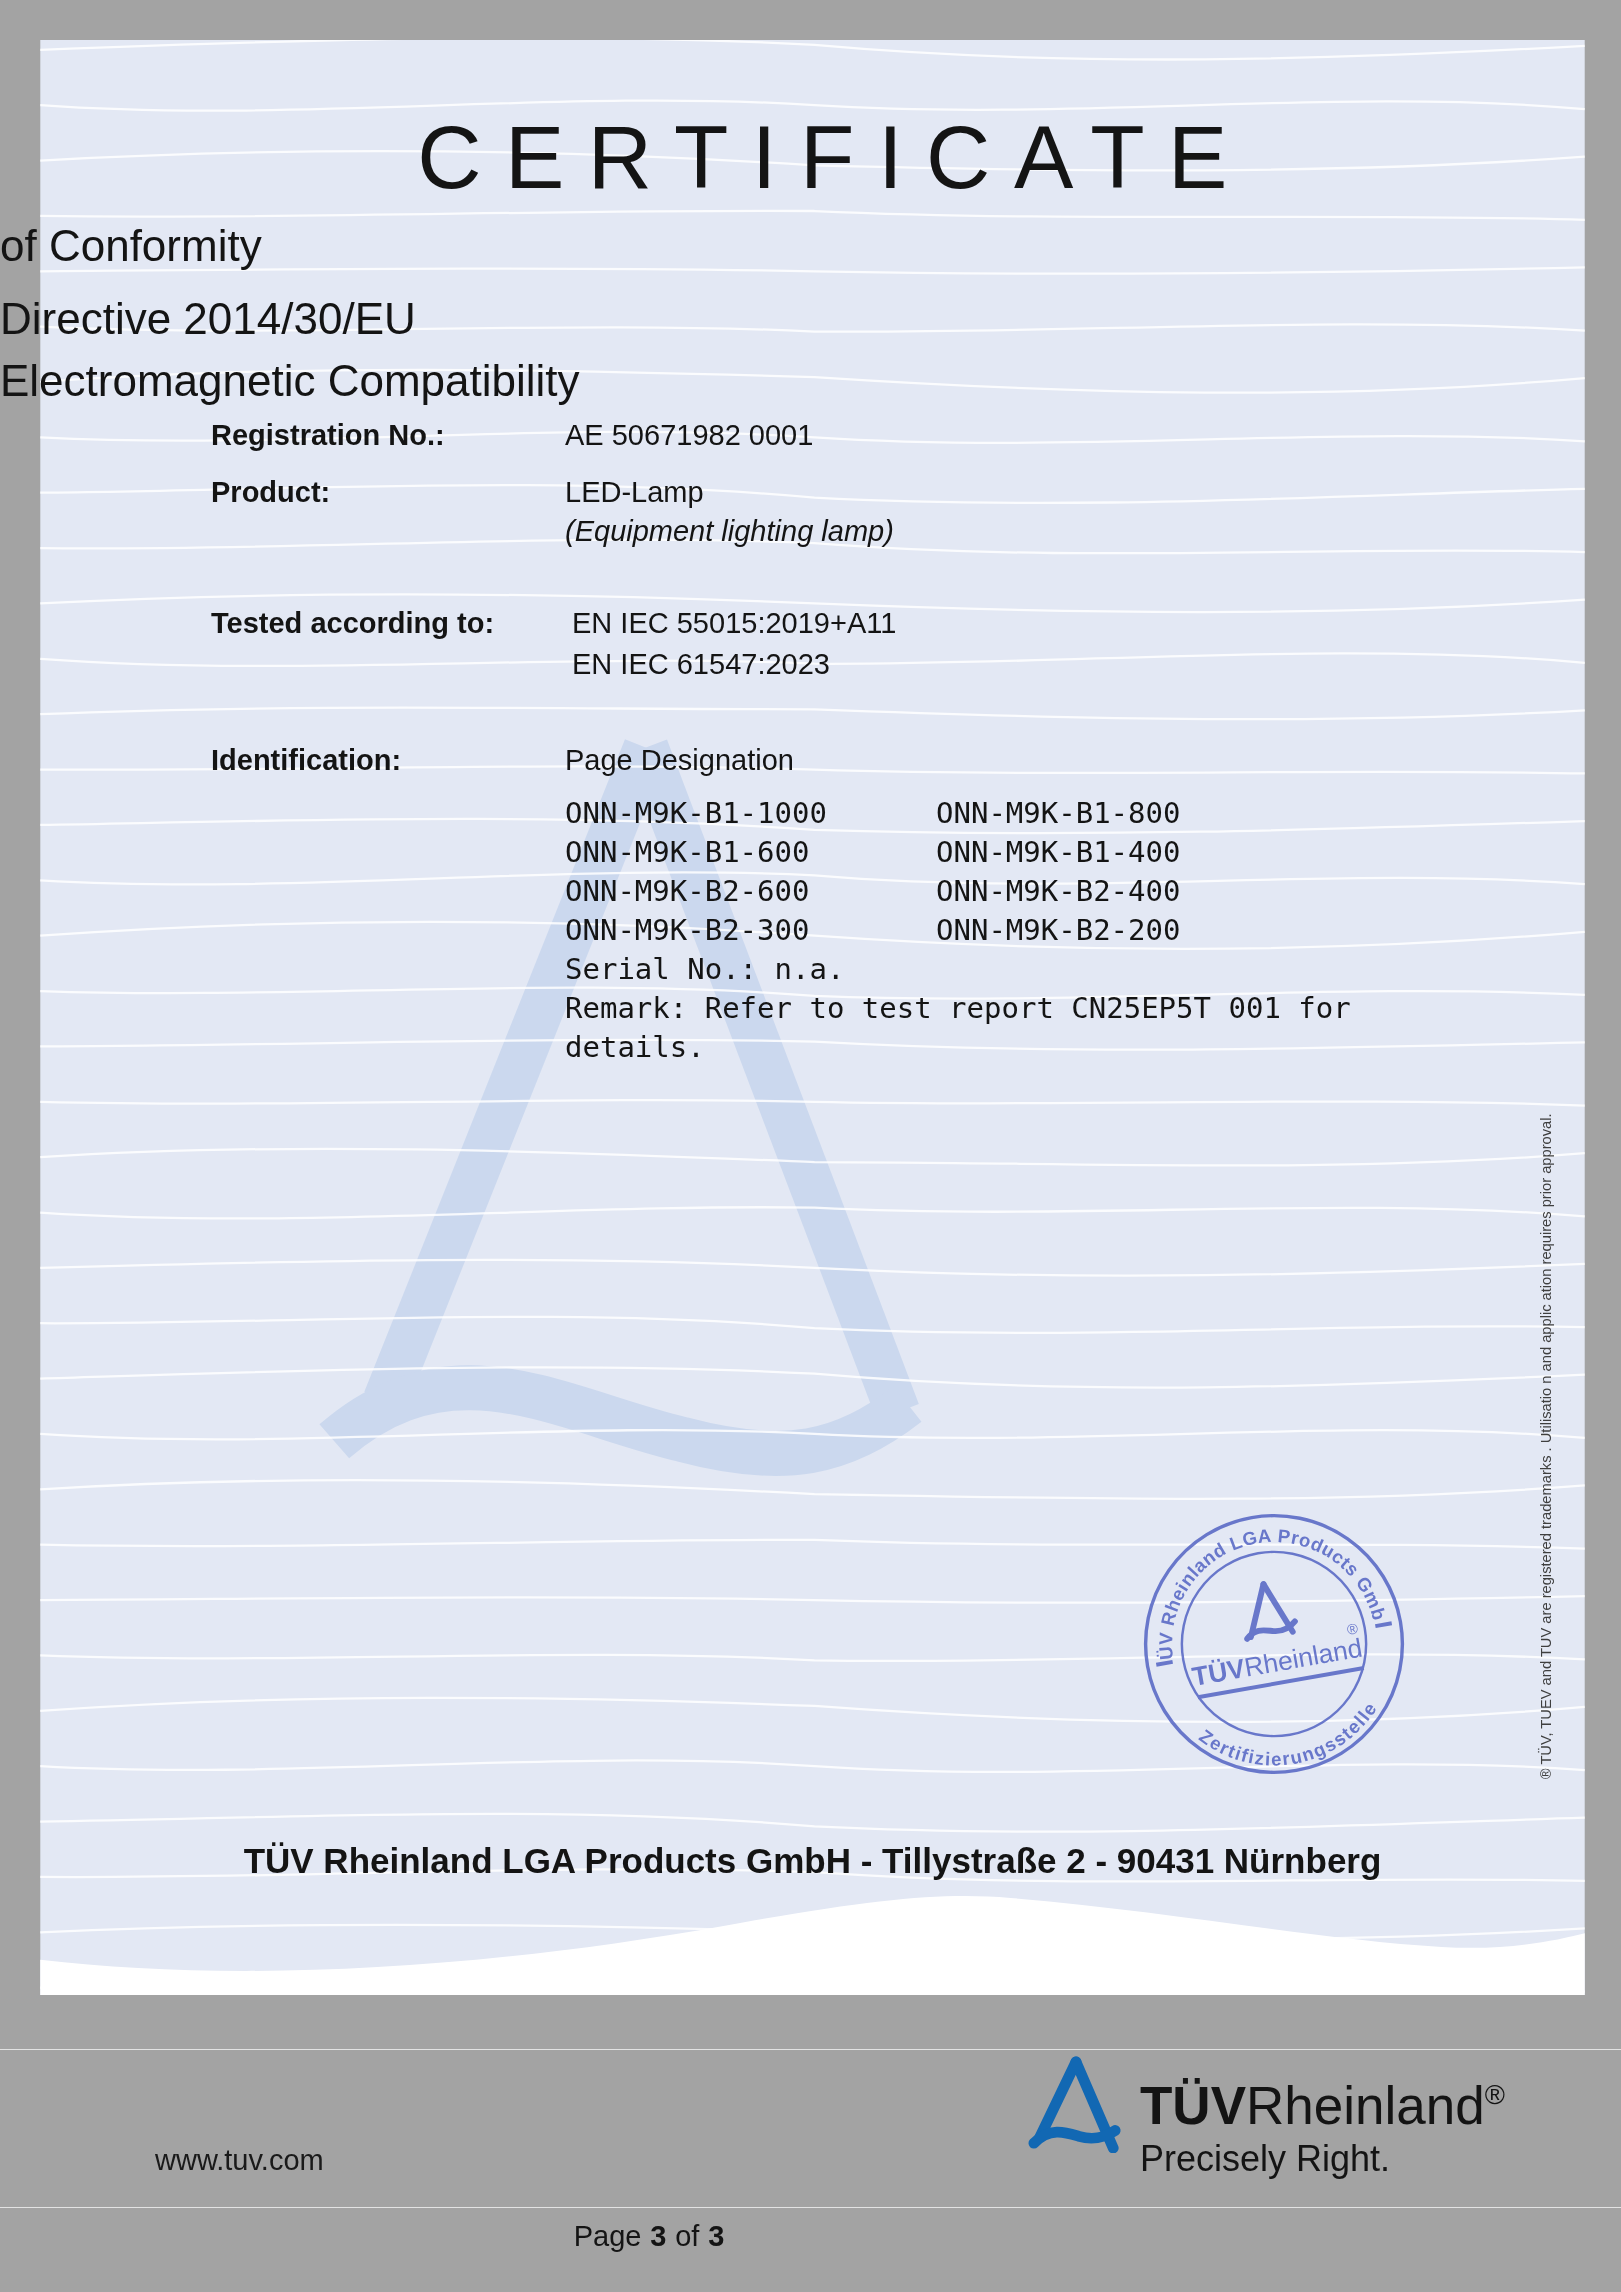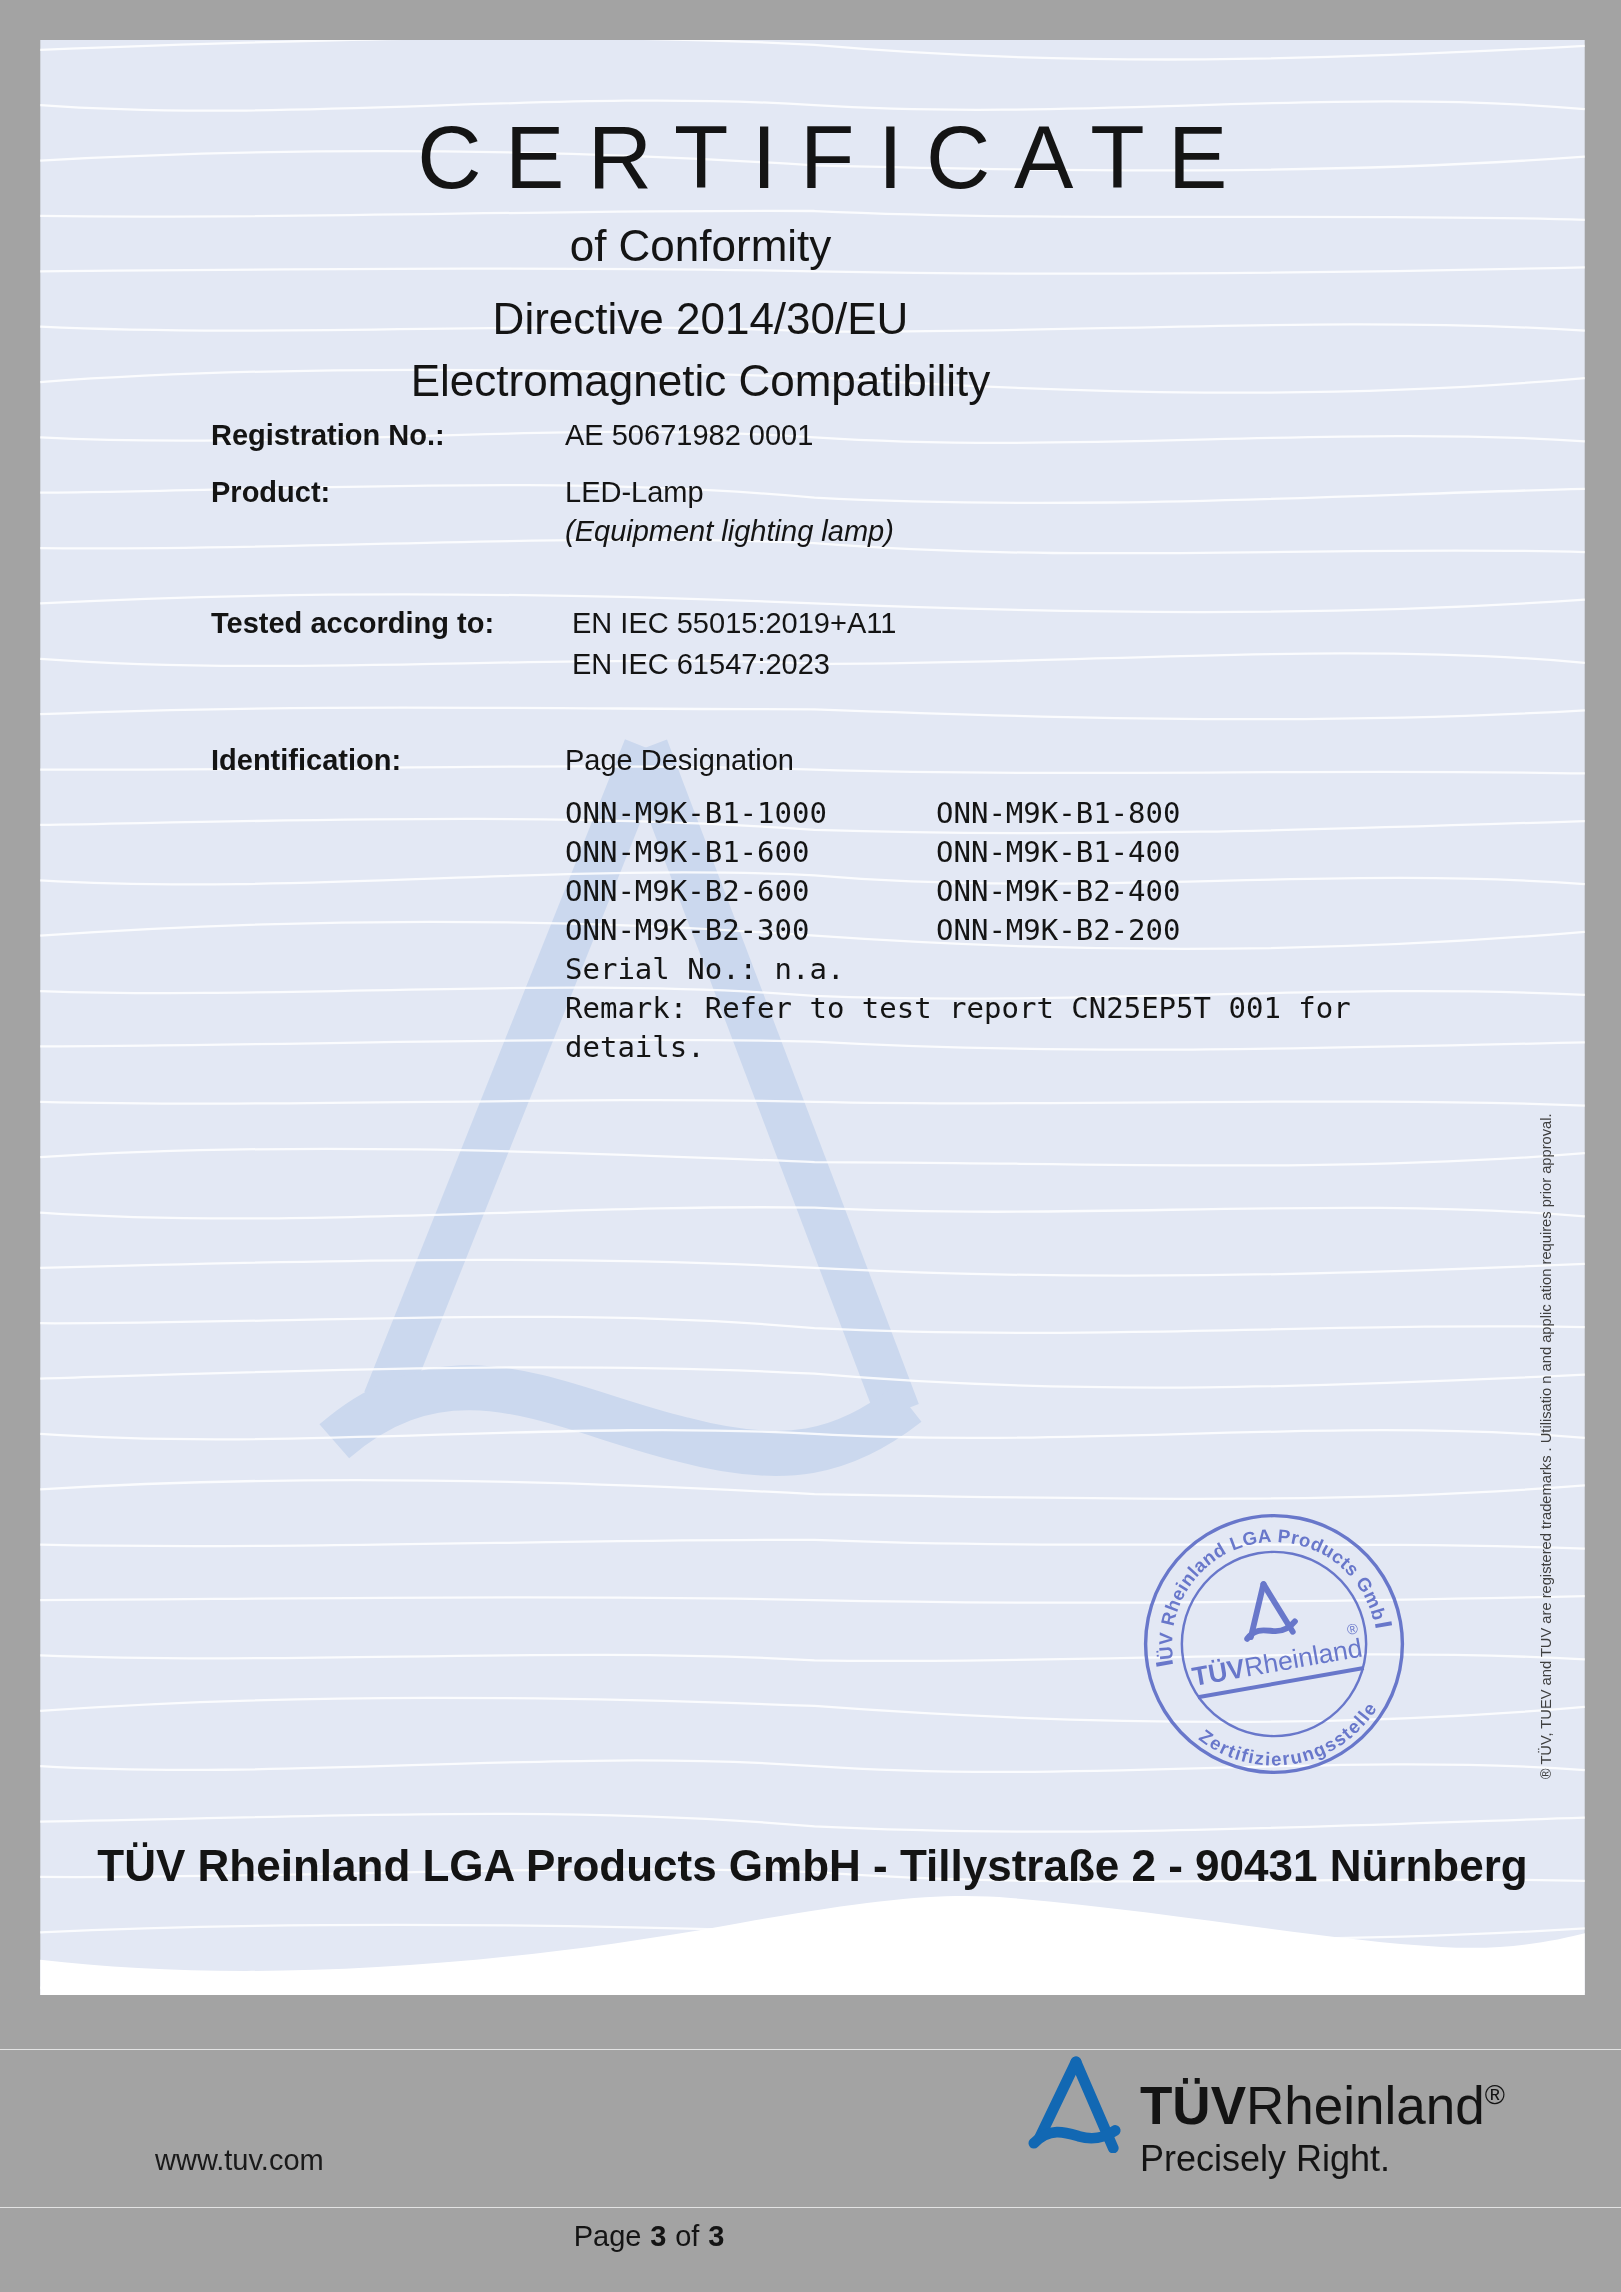--- a/index.html
+++ b/index.html
@@ -4,28 +4,28 @@
 <style>
   html,body{margin:0;padding:0;}
   body{width:1621px;height:2293px;background:#ffffff;font-family:"Liberation Sans",sans-serif;color:#141414;}
   .page{position:relative;width:1621px;height:2293px;overflow:hidden;background:#a3a3a3;}
   .panel{position:absolute;left:40px;top:40px;width:1545px;height:1955px;}
   .panel svg{position:absolute;left:0;top:0;}
   .waveline{fill:none;stroke:#ffffff;stroke-width:2.3;opacity:0.85;}
   .wm{fill:none;stroke:#cbd8ee;stroke-width:46;}
   .abs{position:absolute;line-height:1.05;}
   .title{left:0;width:1621px;text-align:center;top:111px;font-size:89px;letter-spacing:23.5px;padding-left:23.5px;font-weight:400;}
-  .subtitle{left:0;width:1401px;text-align:center;font-size:44px;}
+  .subtitle{left:0;width:1401px;text-align:left;font-size:44px;}
   .lbl{left:211px;font-size:29px;font-weight:bold;}
   .val{left:565px;font-size:29px;text-align:center;}
   .std{left:572px;font-size:29px;}
   .note{font-style:italic;}
   .monoblock{left:565px;top:794px;width:809px;font-family:"DejaVu Sans Mono",monospace;font-size:29px;line-height:39px;}
   .c1{display:inline-block;width:371px;}
-  .company{left:40px;width:1545px;top:1843px;text-align:center;font-size:44px;font-weight:bold;}
+  .company{left:40px;width:1545px;top:1843px;text-align:center;font-size:35px;font-weight:bold;}
   .sidenote{left:1184px;top:1405px;width:725px;height:23.5px;transform:rotate(-90deg);transform-origin:center;font-size:14.7px;color:#3f3f3f;line-height:23.5px;}
   .tuvcom{left:155px;top:2145px;font-size:29px;color:#1a1a1a;}
   .logotext{left:1140px;top:2078px;font-size:53px;white-space:nowrap;}
   .logotext .bold{font-weight:bold;}
   .logotext .reg{font-size:27.4px;display:inline-block;position:relative;top:-19.6px;}
   .tagline{left:1140px;top:2140px;font-size:36px;}
   .pageline{left:0;width:1298px;top:2221px;text-align:center;font-size:29px;}
   .pageline span{display:inline-block;}
   .pageline .sp{margin-right:8.8px;}
   .pagenum{font-weight:bold;}

